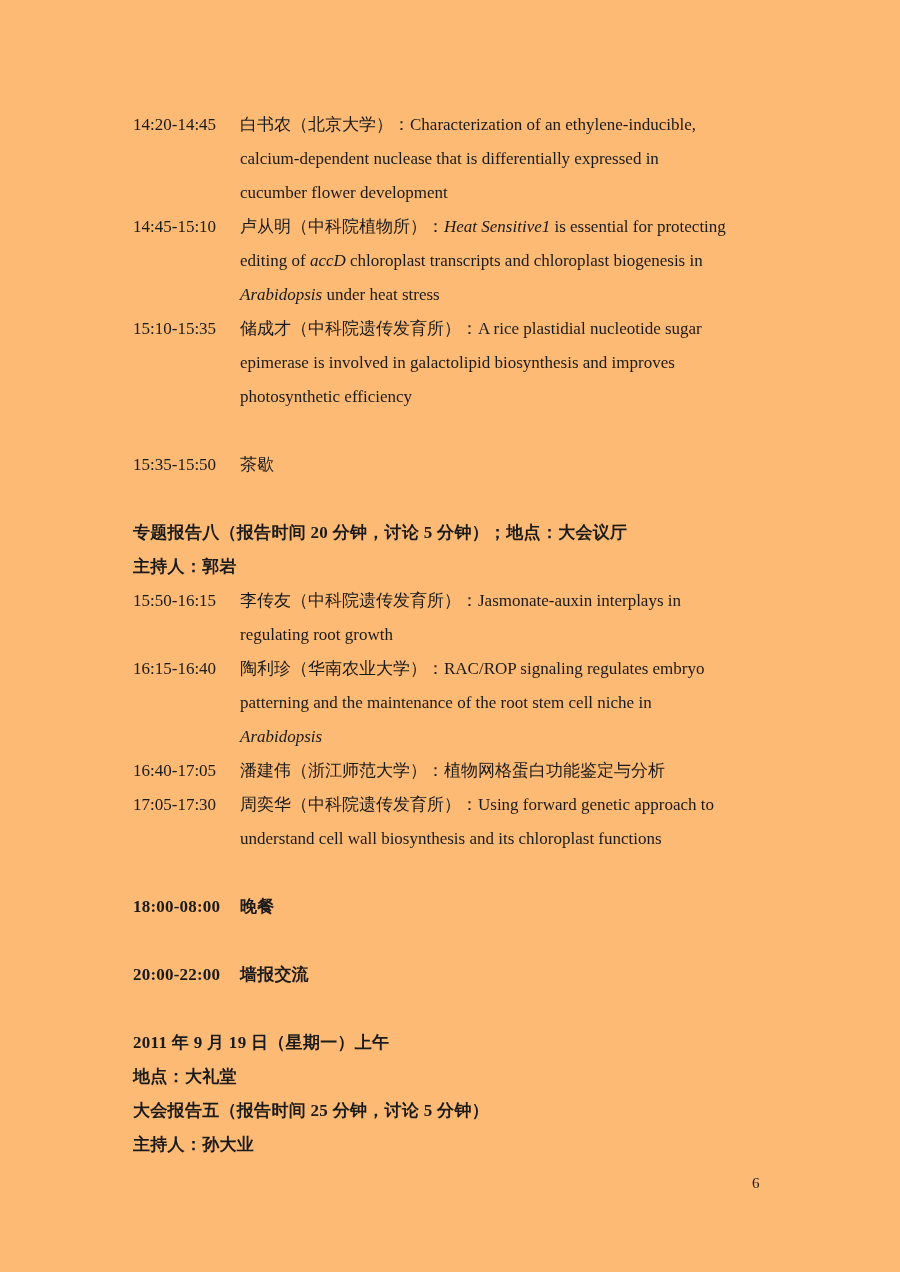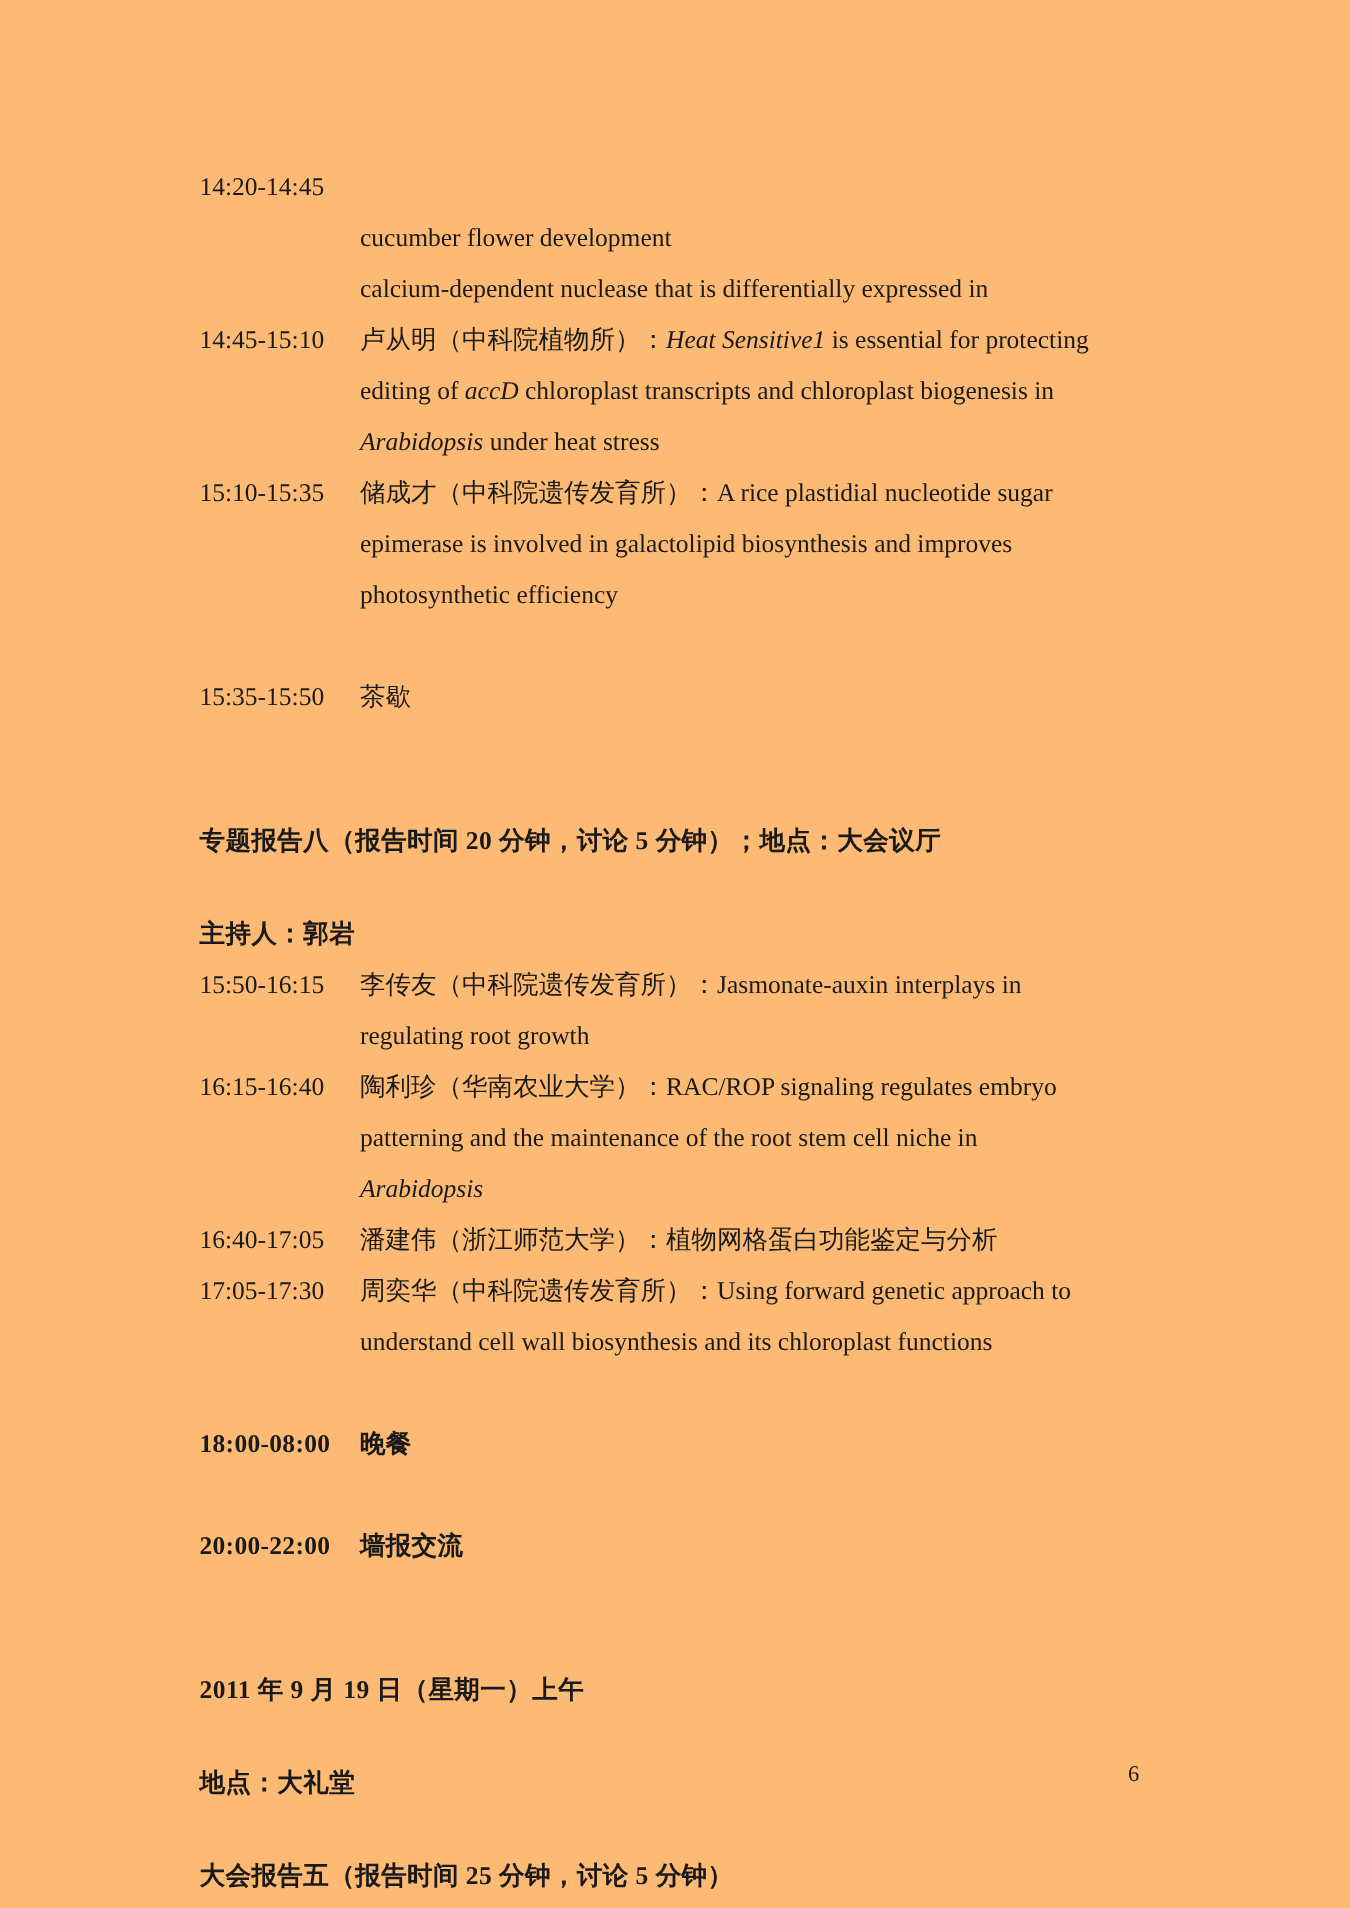--- a/index.html
+++ b/index.html
@@ -32,21 +32,20 @@
   .row .time {
     flex: 0 0 107px;
     width: 107px;
   }
   .row .text {
     flex: 1 1 auto;
   }
   .row.heading {
     font-weight: 700;
     letter-spacing: 0.3px;
-    margin-top: 28px;
   }
   .row.entry-bold {
     font-weight: 700;
     letter-spacing: 0.2px;
   }
   .it {
     font-style: italic;
     text-align: right;
   }
   .page-number {
@@ -58,28 +57,29 @@
     color: #1a1a1a;
   }
 </style>
 </head>
 <body>
 
 <div class="page">
   <div class="content">
       <div class="row entry">
         <span class="time">14:20-14:45</span>
+        <span class="text"><span>白书农（北京大学）：Characterization of an ethylene-inducible,</span></span>
+      </div>
+      <div class="row cont">
+        <span class="time"></span>
+        <span class="text"><span>calcium-dependent nuclease that is differentially expressed in</span></span>
       </div>
       <div class="row cont">
         <span class="time"></span>
         <span class="text"><span>cucumber flower development</span></span>
-      </div>
-      <div class="row cont">
-        <span class="time"></span>
-        <span class="text"><span>calcium-dependent nuclease that is differentially expressed in</span></span>
       </div>
       <div class="row entry">
         <span class="time">14:45-15:10</span>
         <span class="text"><span>卢从明（中科院植物所）：</span><span class="it">Heat Sensitive1</span><span> is essential for protecting</span></span>
       </div>
       <div class="row cont">
         <span class="time"></span>
         <span class="text"><span>editing of </span><span class="it">accD</span><span> chloroplast transcripts and chloroplast biogenesis in</span></span>
       </div>
       <div class="row cont">

